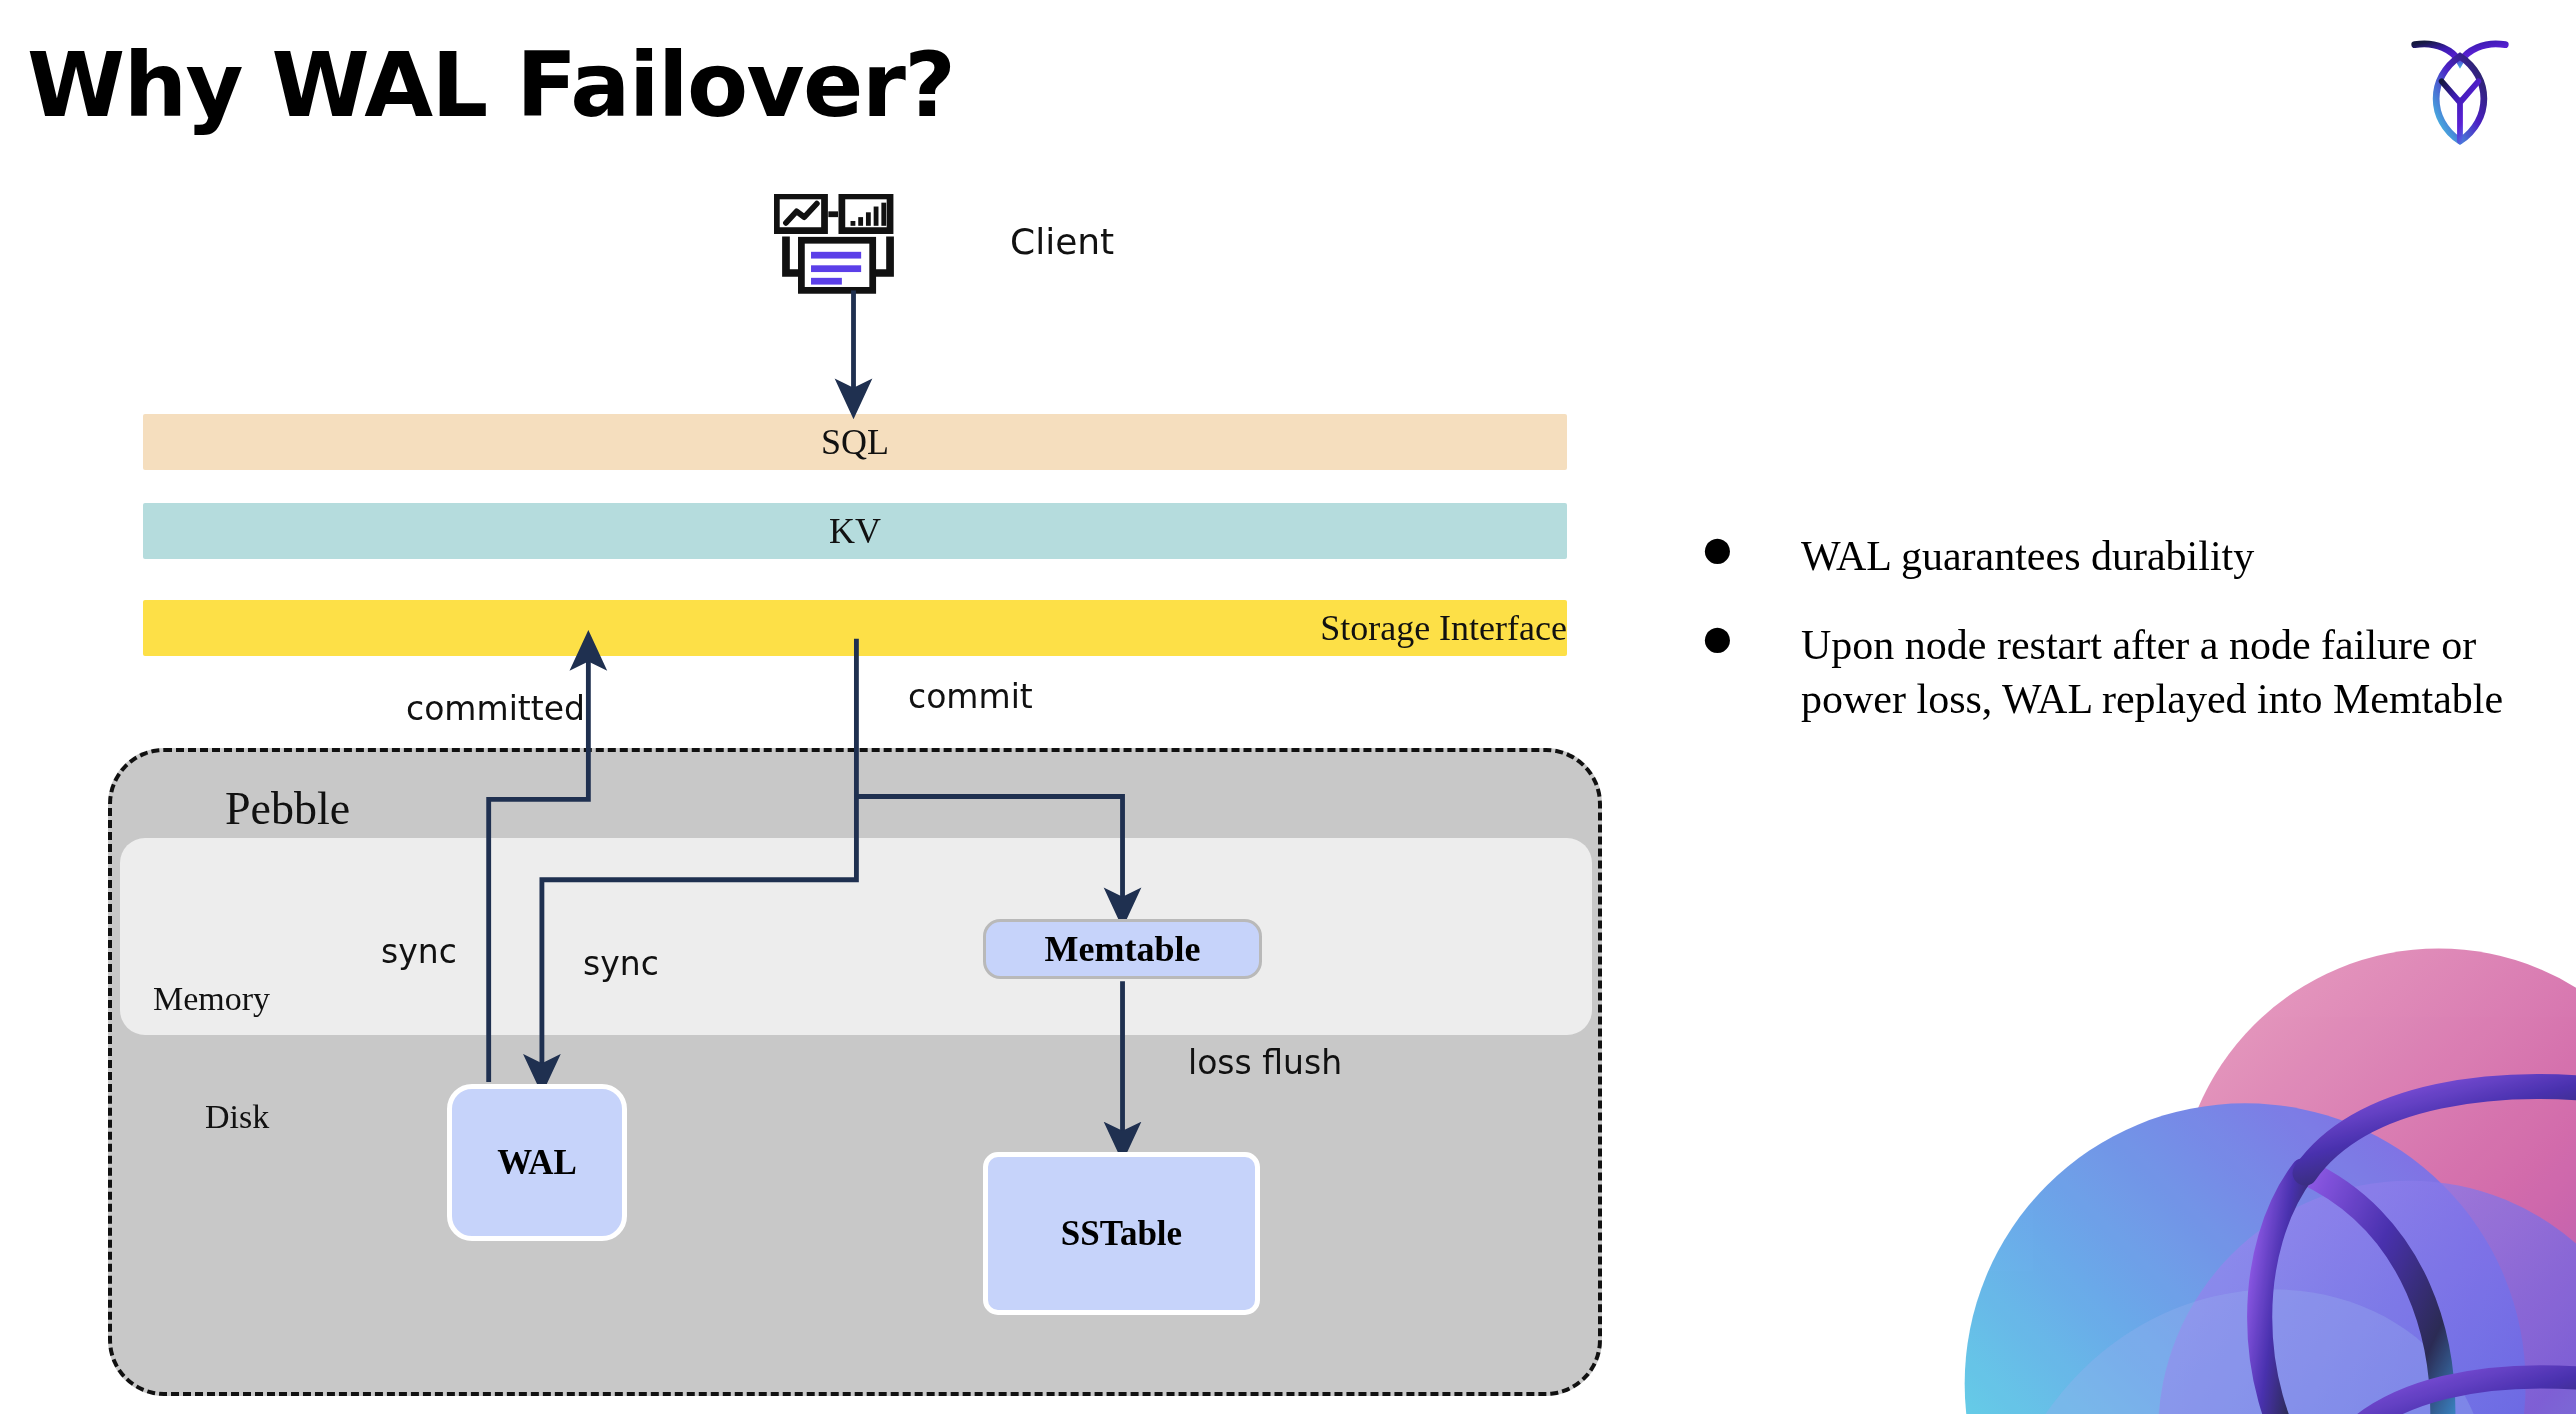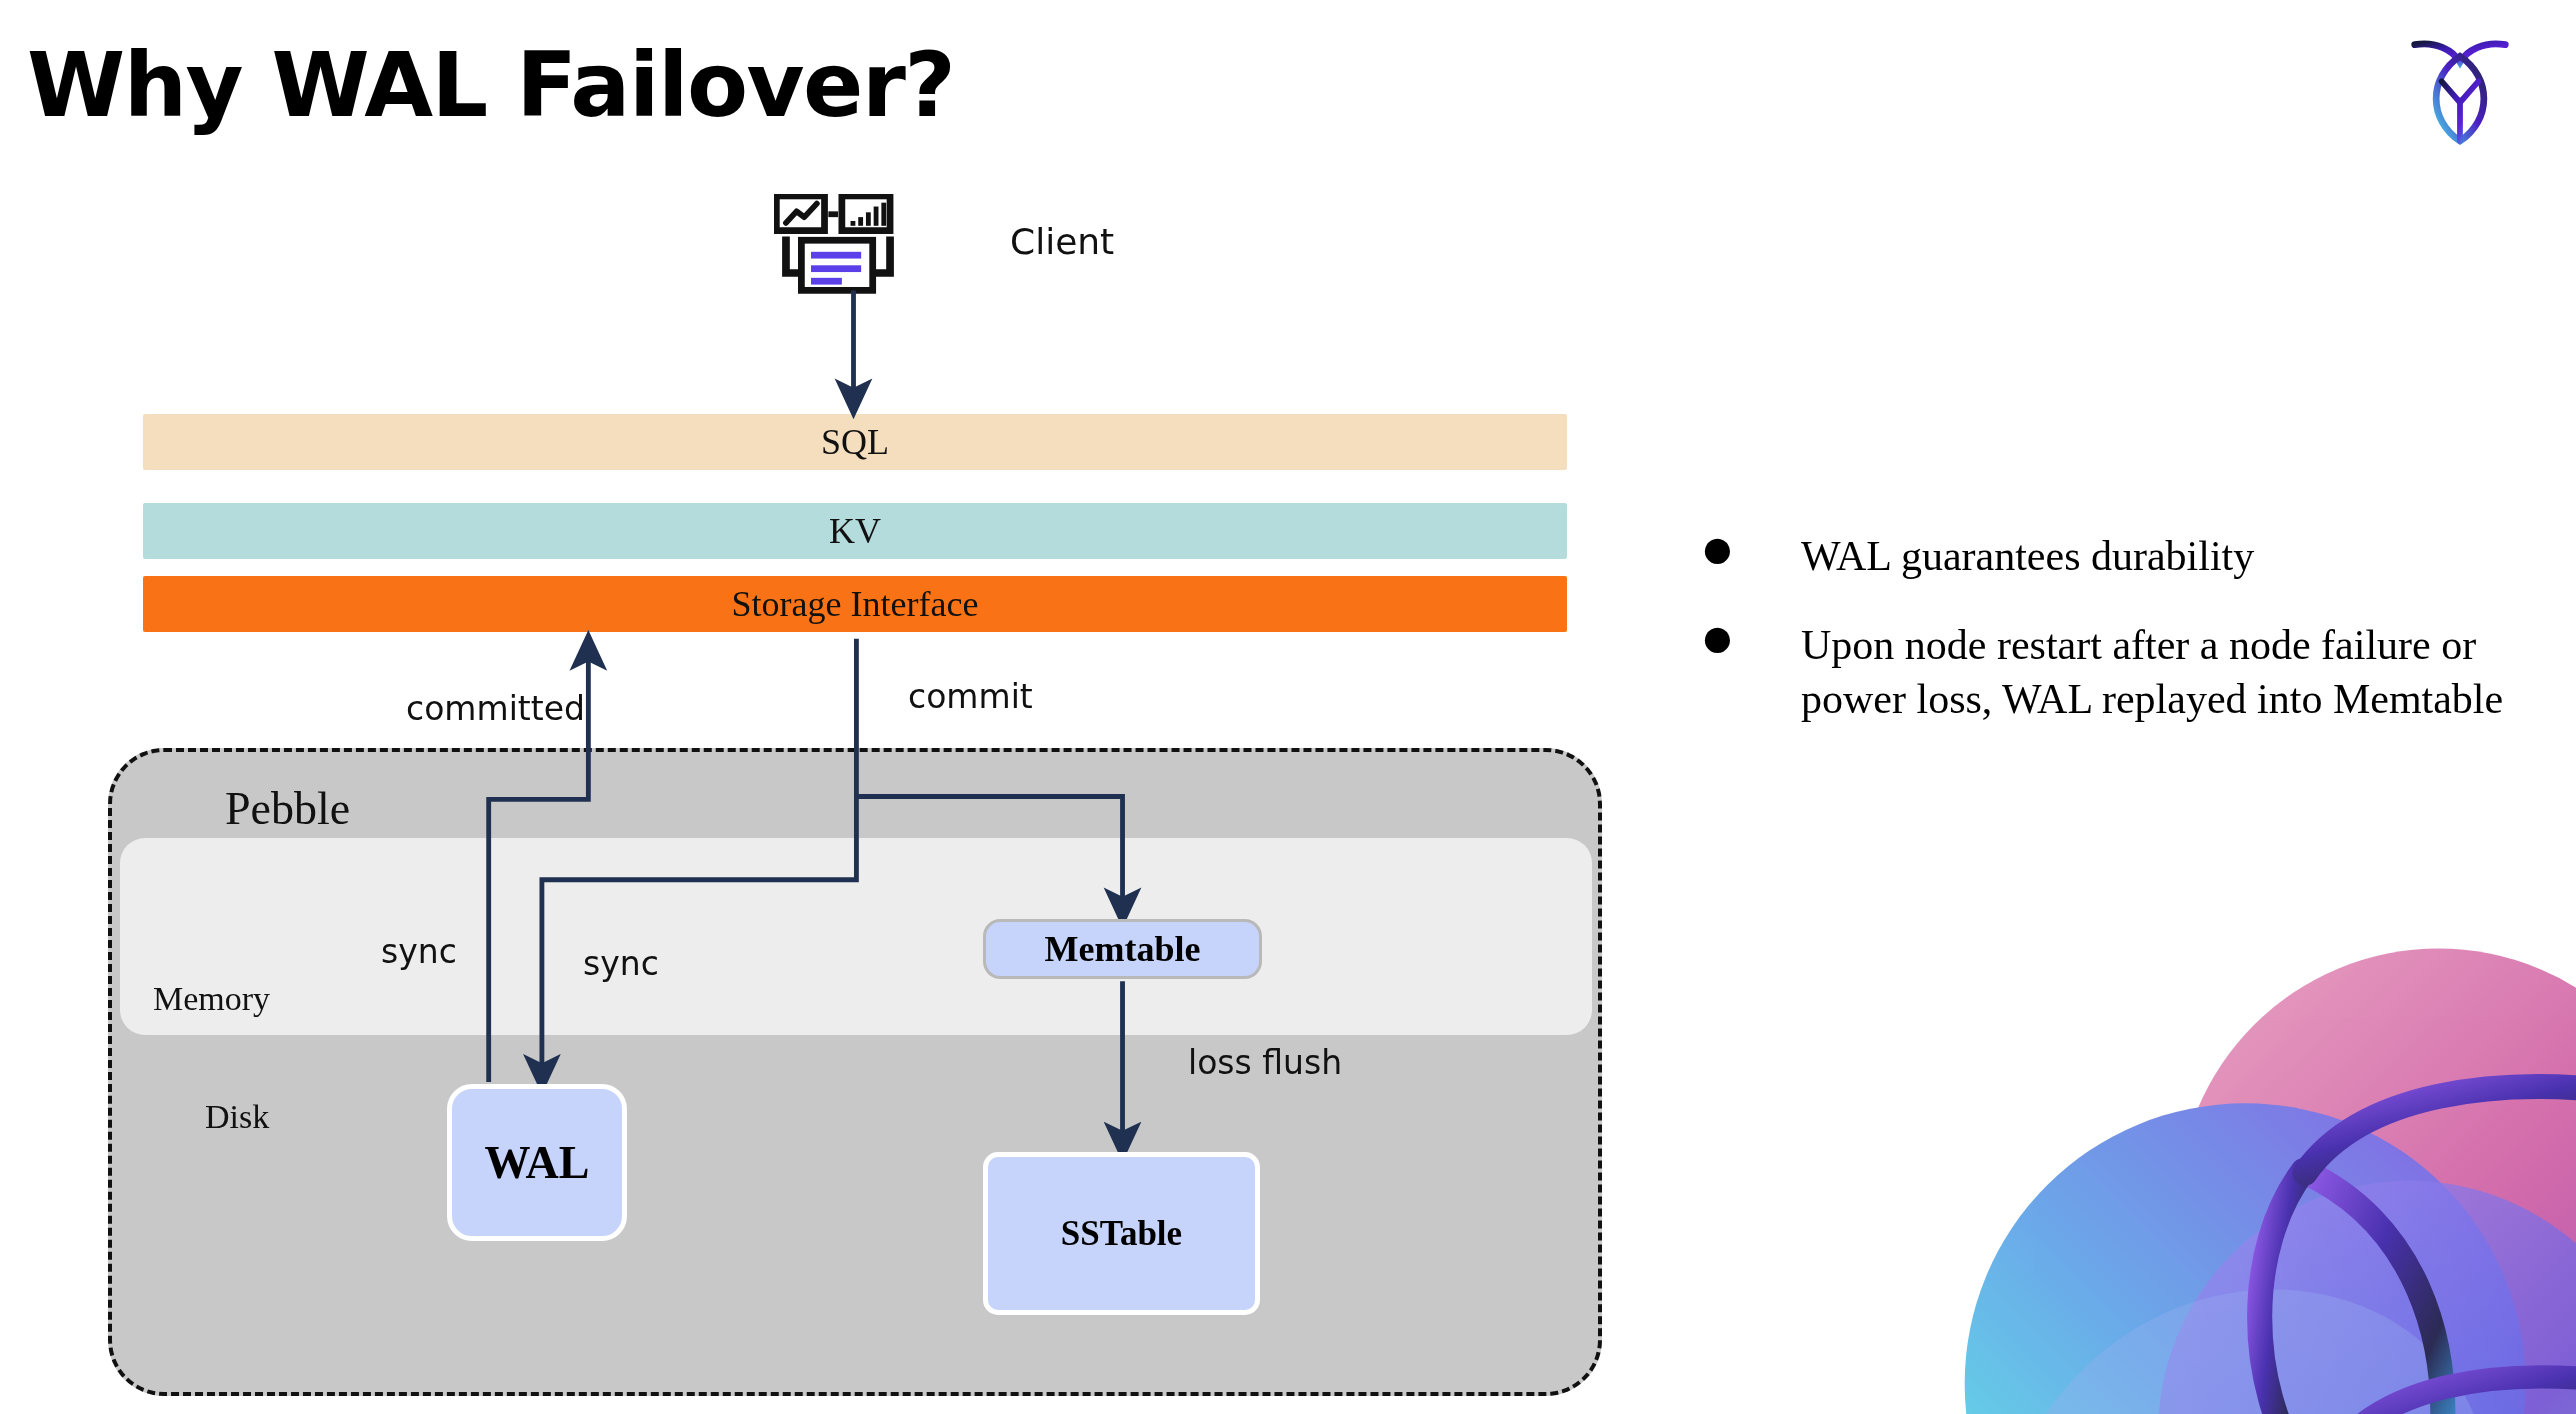--- a/index.html
+++ b/index.html
@@ -70,21 +70,21 @@
     border-radius: 2px;
     display: flex;
     align-items: center;
     justify-content: center;
     font-family: "Liberation Serif", serif;
     font-size: 36px;
     color: #111111;
   }
   #layer-sql { top: 414px; background: #F5DEBE; }
   #layer-kv  { top: 503px; background: #B5DCDD; }
-  #layer-storage { top: 576px; background: #f97316; }
+  #layer-storage { top: 600px; background: #fde047; justify-content: flex-end; }
 
   
   #pebble-box {
     position: absolute;
     left: 108px; top: 748px;
     width: 1494px; height: 648px;
     background: #C8C8C8;
     border: 4.8px dashed #111111;
     border-radius: 56px;
     box-sizing: border-box;
@@ -135,21 +135,21 @@
     left: 983px; top: 919px;
     width: 279px; height: 60px;
     border: 3.9px solid #B9B9B9;
     font-size: 36px;
   }
   #box-wal {
     left: 447px; top: 1084px;
     width: 180px; height: 157px;
     border: 5.8px solid #ffffff;
     border-radius: 25px;
-    font-size: 46px;
+    font-size: 35px;
   }
   #box-sstable {
     left: 983px; top: 1152px;
     width: 277px; height: 163px;
     border: 5.8px solid #ffffff;
     border-radius: 15px;
     font-size: 35px;
   }
 
   

